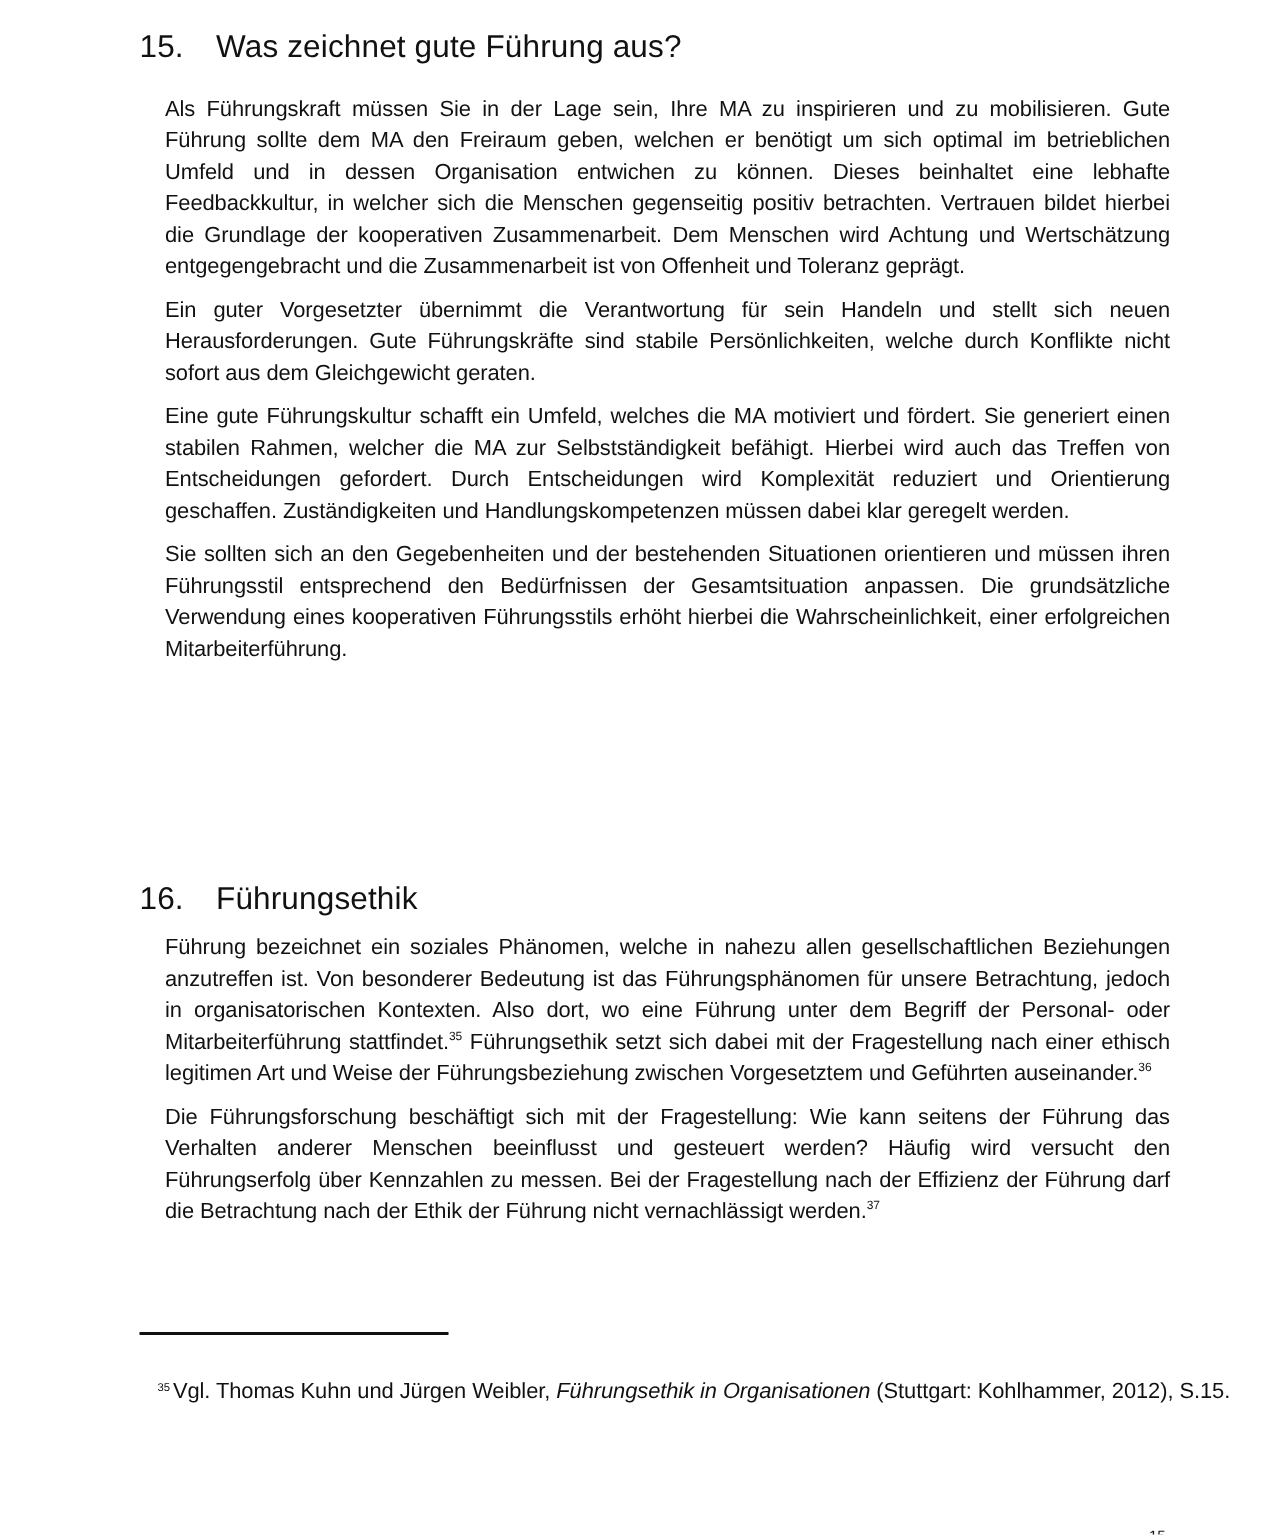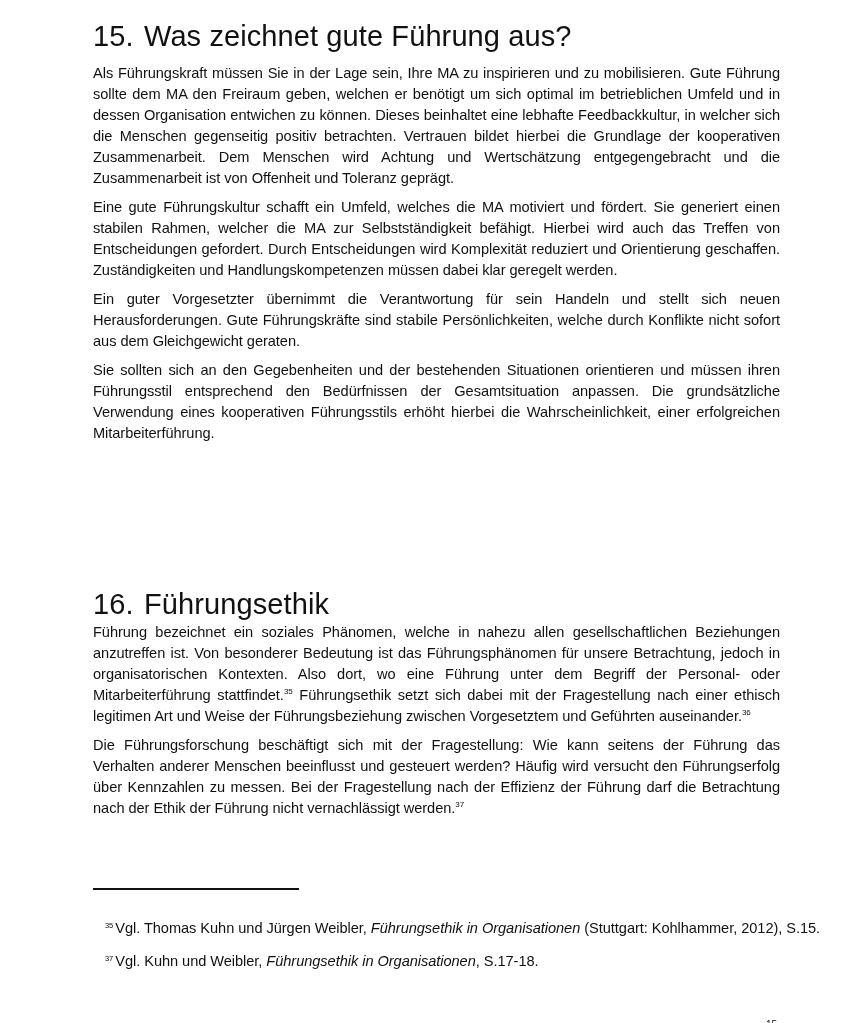--- a/index.html
+++ b/index.html
@@ -16,42 +16,42 @@
       color: #111111;
     }
     .page {
       position: absolute;
       left: 93px;
       top: 0;
       width: 687px;
     }
     h2 {
       font-weight: normal;
-      font-size: 29px;
+      font-size: 21px;
       margin: 0;
       position: absolute;
       left: 0;
       white-space: nowrap;
       letter-spacing: 0.1px;
     }
     h2 .num {
       display: inline-block;
       width: 51px;
     }
     .h15 { top: 20px; }
     .h16 { top: 588px; }
     .section {
       position: absolute;
       left: 0;
       width: 687px;
     }
     .s15 { top: 63px; }
     .s16 { top: 622px; }
     p {
-      margin: 0 0 8px 0;
+      margin: 0 0 8px 17px;
       font-size: 14.6px;
       line-height: 21px;
       text-align: justify;
       hyphens: manual;
       letter-spacing: -0.05px;
     }
     sup {
       font-size: 8px;
       line-height: 0;
       vertical-align: 6px;
@@ -94,34 +94,33 @@
   </style>
 </head>
 <body>
 
 <div class="page">
 
   <h2 class="h15"><span class="num">15.</span><span>Was zeichnet gute Führung aus?</span></h2>
 
   <div class="section s15">
     <p>Als Führungskraft müssen Sie in der Lage sein, Ihre MA zu inspirieren und zu mobilisieren. Gute Führung sollte dem MA den Freiraum geben, welchen er benötigt um sich optimal im be­trieblichen Umfeld und in dessen Organisation entwichen zu können. Dieses beinhaltet eine lebhafte Feedbackkultur, in welcher sich die Menschen gegenseitig positiv betrachten. Ver­trauen bildet hierbei die Grundlage der kooperativen Zusammenarbeit. Dem Menschen wird Achtung und Wertschätzung entgegengebracht und die Zusammenarbeit ist von Offenheit und Toleranz geprägt.</p>
+    <p>Ein guter Vorgesetzter übernimmt die Verantwortung für sein Handeln und stellt sich neuen Herausforderungen. Gute Führungskräfte sind stabile Persönlichkeiten, welche durch Konflikte nicht sofort aus dem Gleichgewicht geraten.</p>
     <p>Eine gute Führungskultur schafft ein Umfeld, welches die MA motiviert und fördert. Sie gene­riert einen stabilen Rahmen, welcher die MA zur Selbstständigkeit befähigt. Hierbei wird auch das Treffen von Entscheidungen gefordert. Durch Entscheidungen wird Komplexität reduziert und Orientierung geschaffen. Zuständigkeiten und Handlungskompetenzen müssen dabei klar geregelt werden.</p>
-    <p>Ein guter Vorgesetzter übernimmt die Verantwortung für sein Handeln und stellt sich neuen Herausforderungen. Gute Führungskräfte sind stabile Persönlichkeiten, welche durch Konflikte nicht sofort aus dem Gleichgewicht geraten.</p>
     <p>Sie sollten sich an den Gegebenheiten und der bestehenden Situationen orientieren und müs­sen ihren Führungsstil entsprechend den Bedürfnissen der Gesamtsituation anpassen. Die grundsätzliche Verwendung eines kooperativen Führungsstils erhöht hierbei die Wahrschein­lichkeit, einer erfolgreichen Mitarbeiterführung.</p>
   </div>
 
   <h2 class="h16"><span class="num">16.</span><span>Führungsethik</span></h2>
 
   <div class="section s16">
     <p><span>Führung bezeichnet ein soziales Phänomen, welche in nahezu allen gesellschaftlichen Bezie­hungen anzutreffen ist. Von besonderer Bedeutung ist das Führungsphänomen für unsere Be­trachtung, jedoch in organisatorischen Kontexten. Also dort, wo eine Führung unter dem Begriff der Personal- oder Mitarbeiterführung stattfindet.</span><sup>35</sup><span> Führungsethik setzt sich dabei mit der Fra­gestellung nach einer ethisch legitimen Art und Weise der Führungsbeziehung zwischen Vor­gesetztem und Geführten auseinander.</span><sup>36</sup></p>
     <p><span>Die Führungsforschung beschäftigt sich mit der Fragestellung: Wie kann seitens der Führung das Verhalten anderer Menschen beeinflusst und gesteuert werden? Häufig wird versucht den Führungserfolg über Kennzahlen zu messen. Bei der Fragestellung nach der Effizienz der Füh­rung darf die Betrachtung nach der Ethik der Führung nicht vernachlässigt werden.</span><sup>37</sup></p>
   </div>
 
   <div class="fn-rule"></div>
 
   <div class="footnotes">
     <p class="footnote"><sup>35</sup><span>Vgl. Thomas Kuhn und Jürgen Weibler, </span><i>Führungsethik in Organisationen</i><span> (Stuttgart: Kohlhammer, 2012), S.15.</span></p>
-    <p class="footnote"><sup>37</sup><span>Vgl. Kuhn und Weibler, </span><i>Führungsethik in Organisationen</i><span>, S.17-18.</span></p>
   </div>
 
   <div class="page-number">15</div>
 
 </div>
 
 </body></html>

